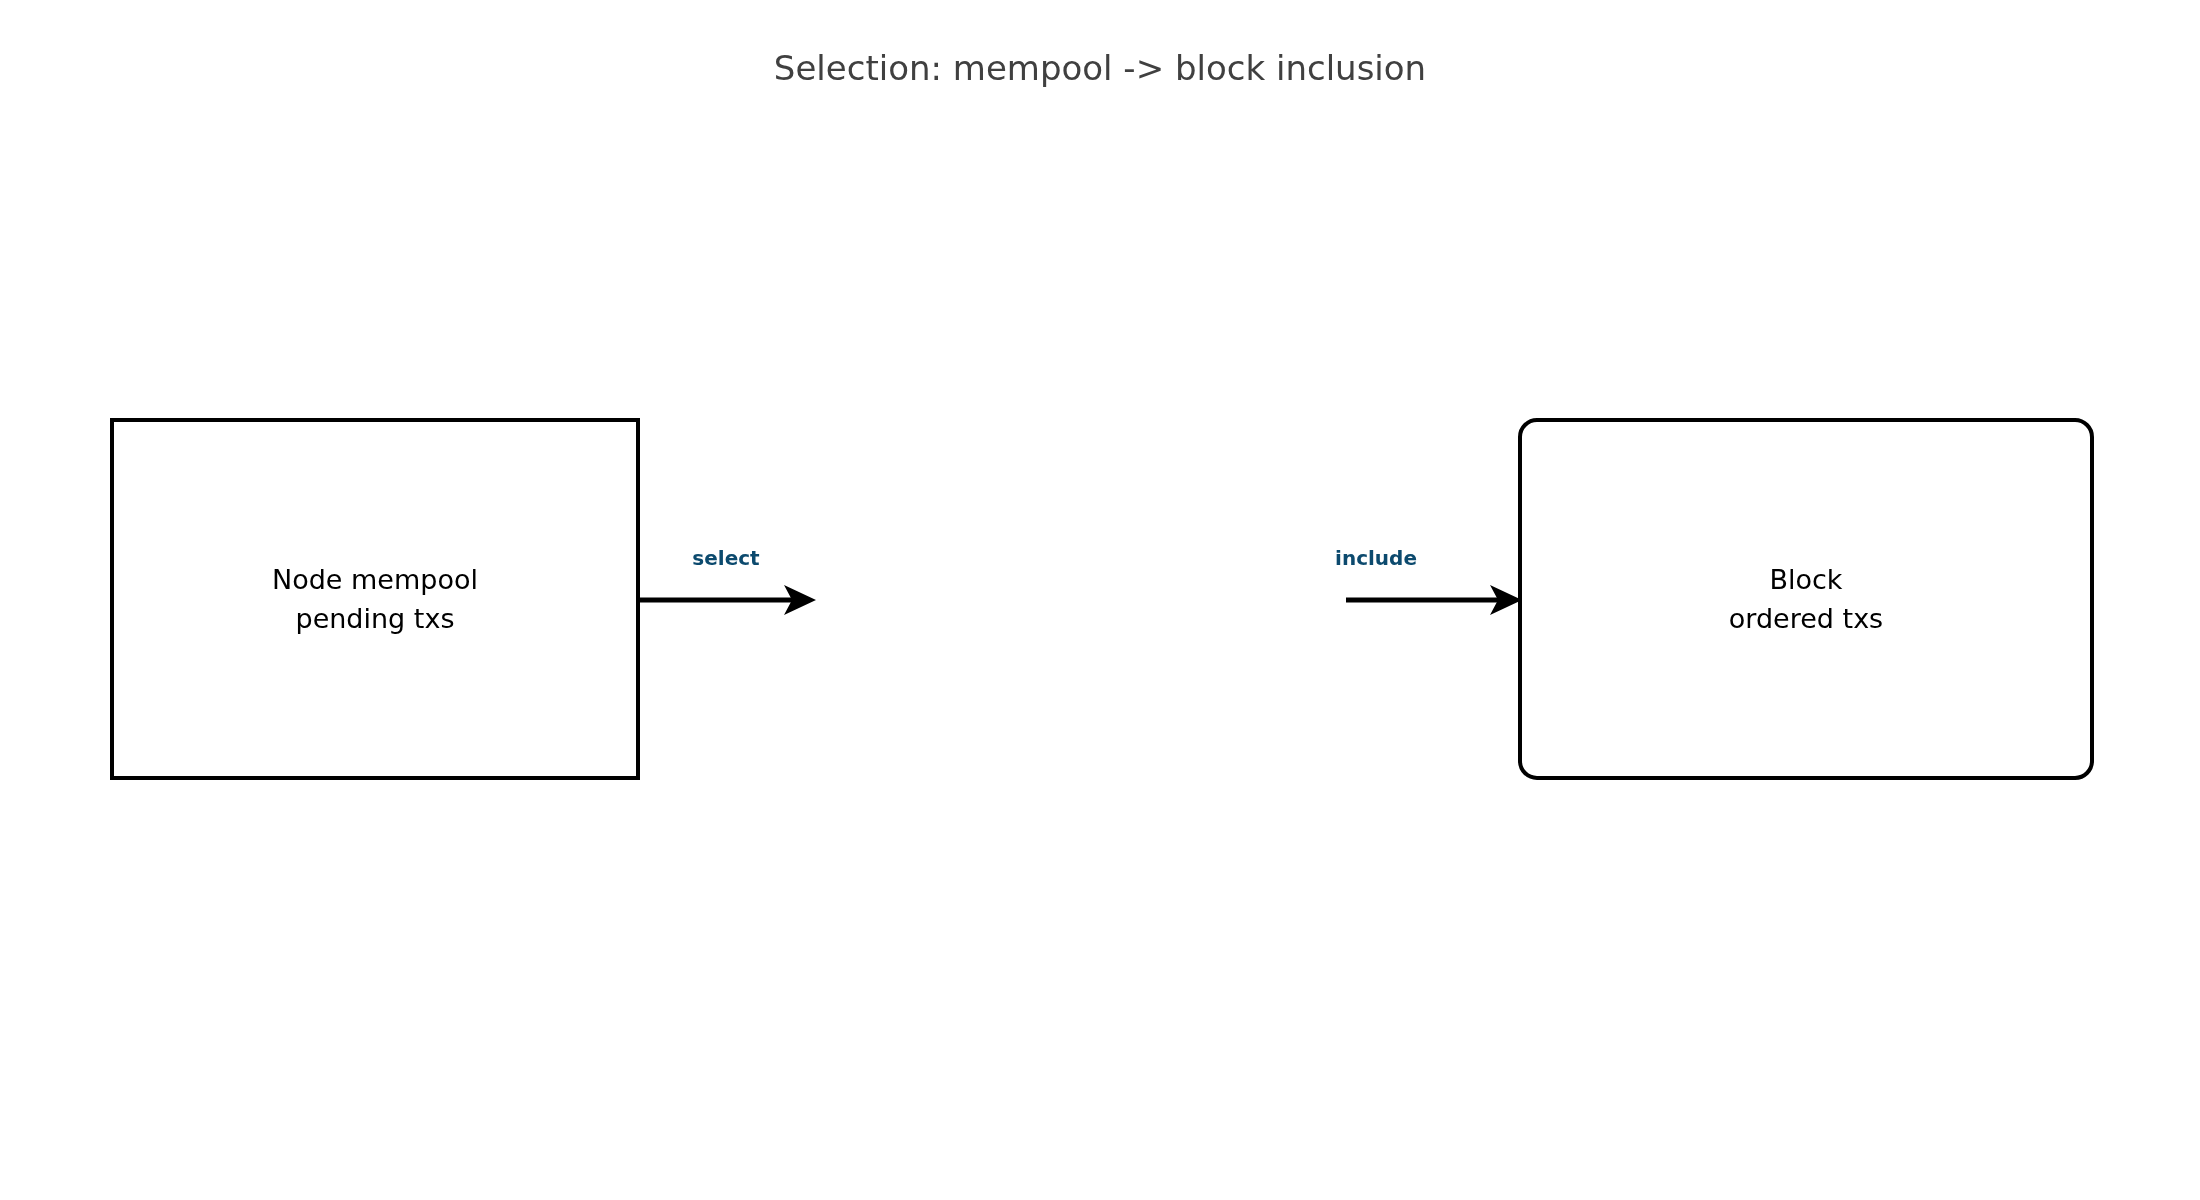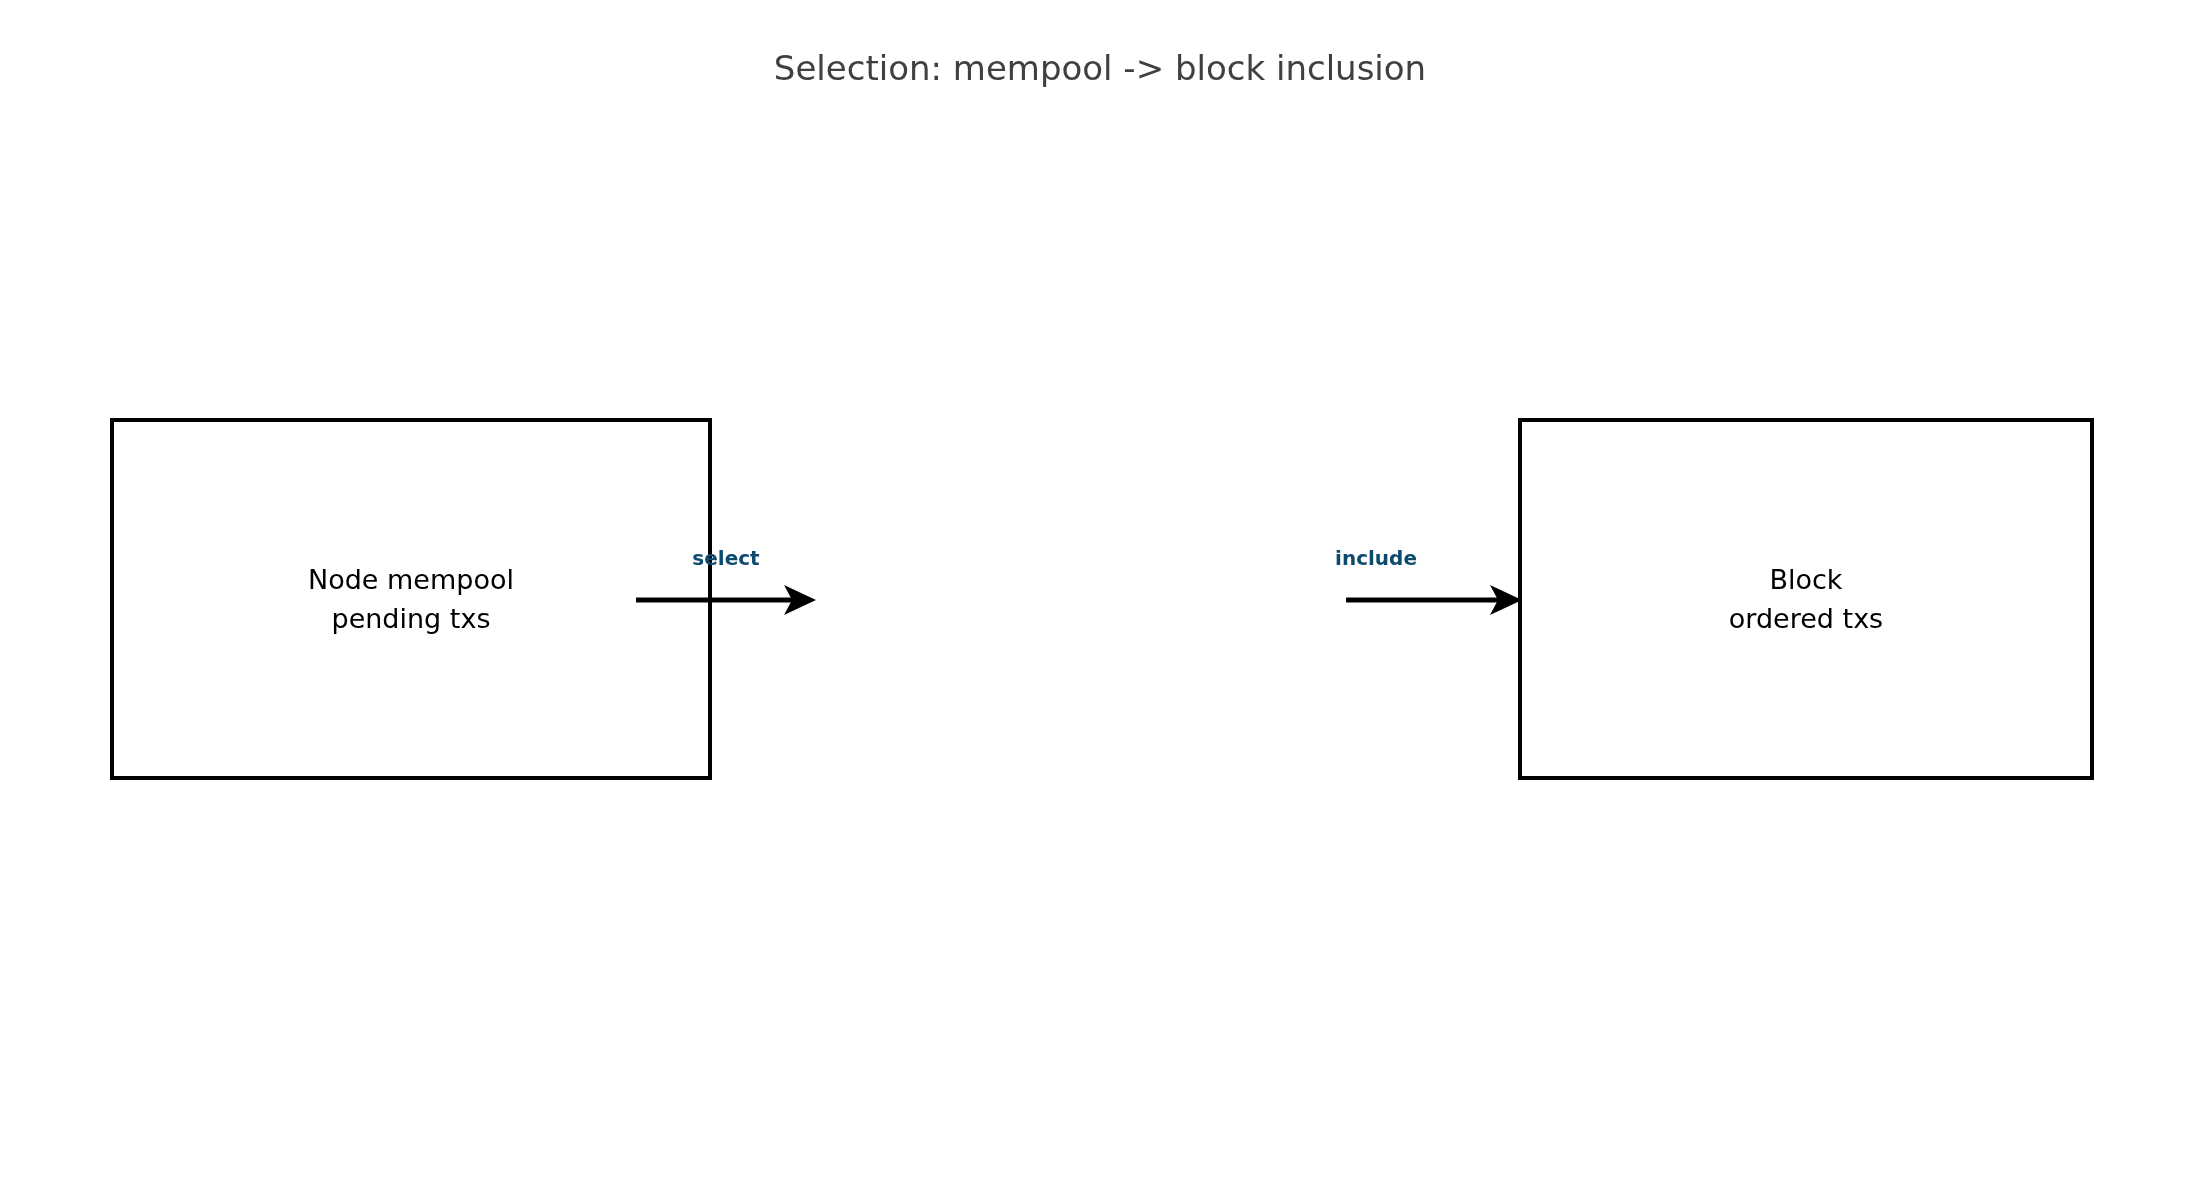--- a/index.html
+++ b/index.html
@@ -38,23 +38,23 @@
     align-items: center;
     justify-content: center;
   }
   .node-label {
     text-align: center;
     font-size: 27px;
     line-height: 39px;
     color: #000000;
     white-space: pre-line;
   }
-  #node-mempool   { left: 110px;  top: 418px; width: 602px; height: 362px; }
+  #node-mempool   { left: 110px;  top: 418px; width: 530px; height: 362px; }
   #node-builder   { left: 813px;  top: 418px; width: 530px; height: 362px; }
-  #node-block     { left: 1518px; top: 418px; width: 576px; height: 362px; }
+  #node-block     { left: 1518px; top: 418px; width: 576px; height: 362px; border-radius: 19px; }
 
   .edge {
     position: absolute;
     height: 44px;
   }
   .edge svg { display: block; overflow: visible; }
   #edge-select  { left: 636px;  top: 578px; width: 180px; }
   #edge-include { left: 1346px; top: 578px; width: 176px; }
 
   .edge-label {

